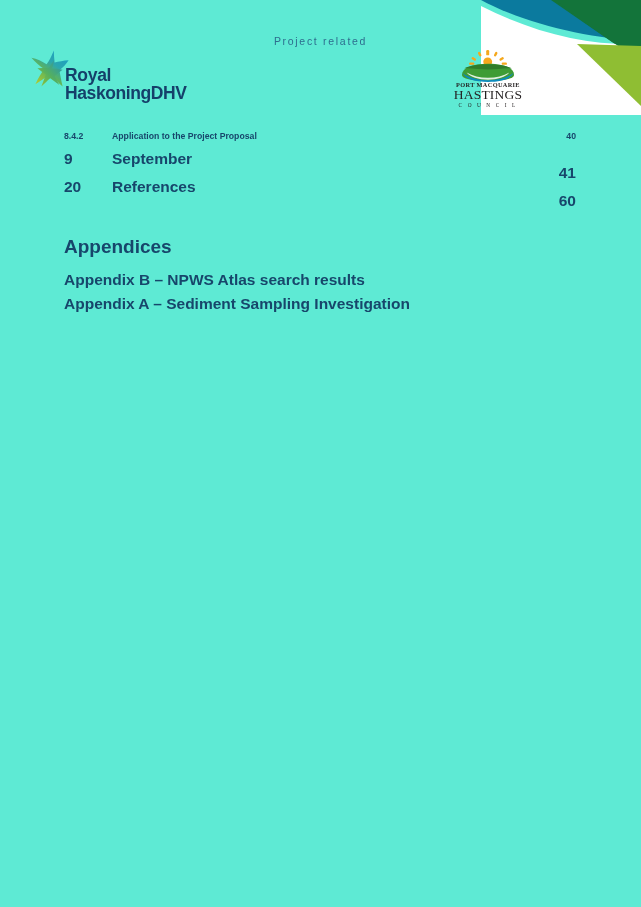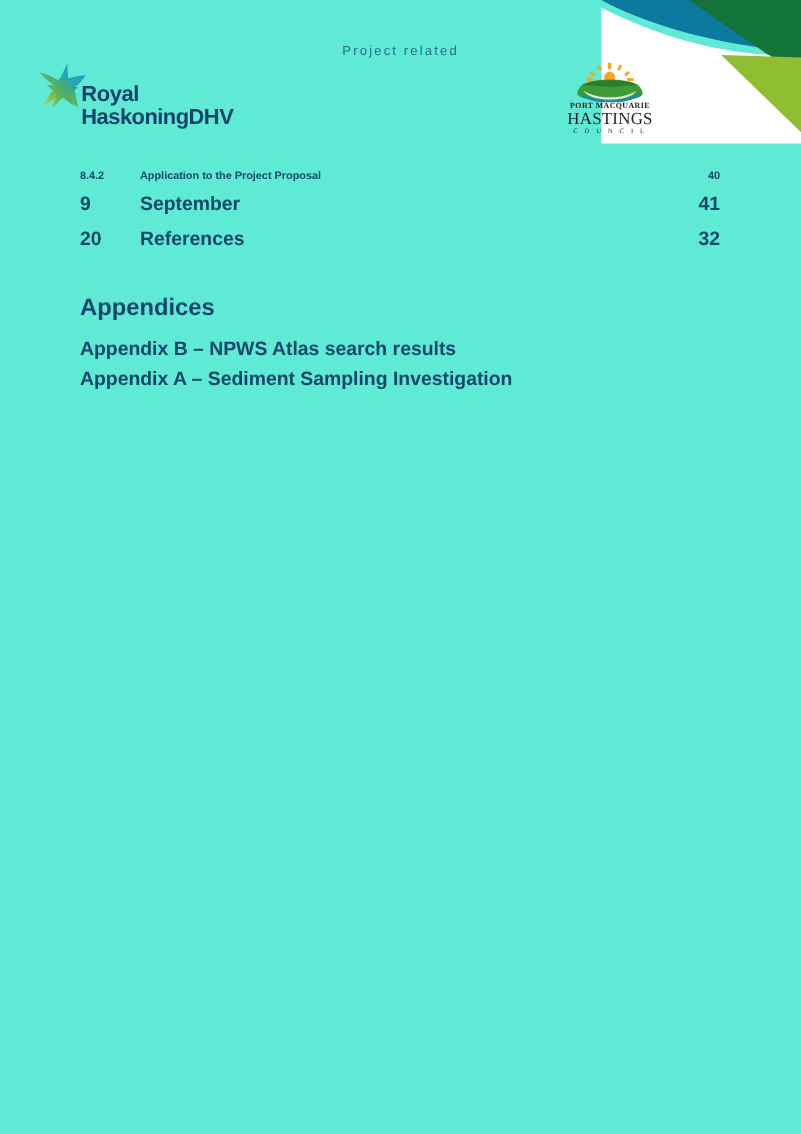--- a/index.html
+++ b/index.html
@@ -107,21 +107,21 @@
 
   
   .toc {
     position: absolute;
     left: 64px;
     top: 126px;
     width: 512px;
   }
   .toc-row {
     display: flex;
-    align-items: flex-end;
+    align-items: center;
     color: #17466b;
   }
   .toc-num {
     flex: 0 0 auto;
   }
   .toc-title {
     flex: 1 1 auto;
   }
   .toc-page {
     flex: 0 0 auto;
@@ -276,21 +276,21 @@
 
     <div class="toc-row lvl1">
       <span class="toc-num">9</span>
       <span class="toc-title">September</span>
       <span class="toc-page">41</span>
     </div>
 
     <div class="toc-row lvl1">
       <span class="toc-num">20</span>
       <span class="toc-title">References</span>
-      <span class="toc-page">32</span>
+      <span class="toc-page">60</span>
     </div>
 
   </div>
 
   <div class="appendices">
     <div class="appendices-heading">Appendices</div>
     <div class="appendix-item">Appendix B – NPWS Atlas search results</div>
     <div class="appendix-item">Appendix A – Sediment Sampling Investigation</div>
   </div>
 

